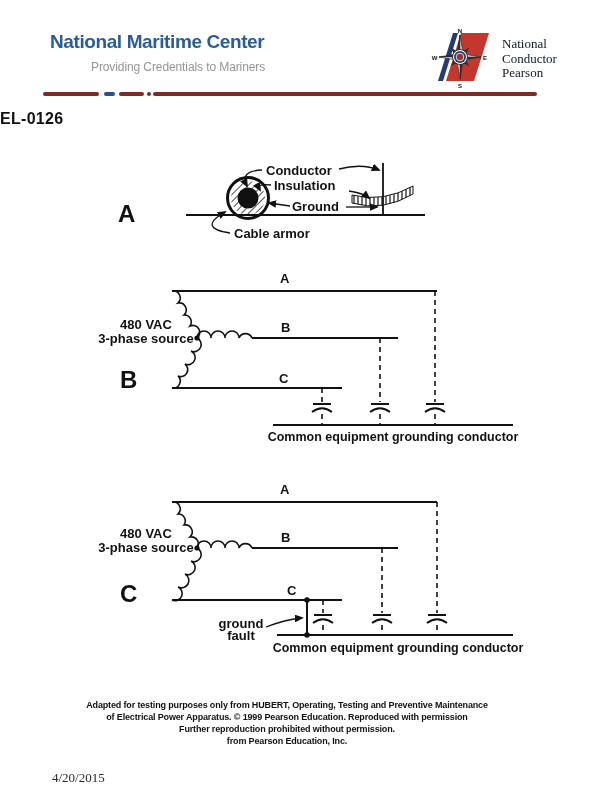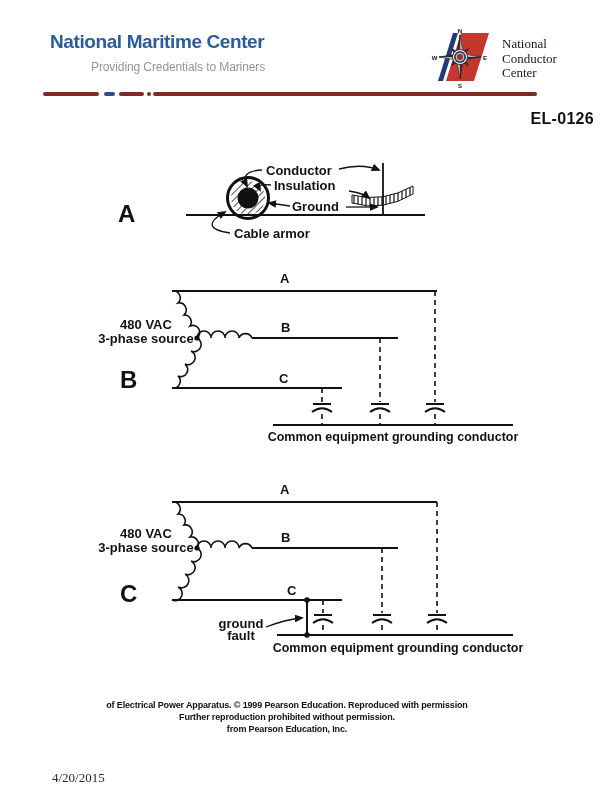--- a/index.html
+++ b/index.html
@@ -10,21 +10,21 @@
   .nmc-sub{position:absolute;left:51px;top:60px;font-size:12px;letter-spacing:-0.1px;color:#959595;margin-left:40px;}
   .divider{position:absolute;top:92px;left:0;height:4px;width:612px;}
   .divider span{position:absolute;top:0;height:4px;border-radius:2px;background:#7d2b25;}
   .seg1{left:43px;width:56px;}
   .seg2{left:104px;width:11px;background:#2b4f8e !important;}
   .seg3{left:119px;width:25px;}
   .seg4{left:147px;width:4px;}
   .seg5{left:153px;width:384px;}
   .logo-text{position:absolute;left:502px;top:37px;font-family:"Liberation Serif",serif;
         font-size:13px;line-height:14.5px;color:#0f172a;}
-  .doc-title{position:absolute;left:0;top:110px;width:594px;text-align:right;
+  .doc-title{position:absolute;left:0;top:110px;width:594px;text-align:left;
         font-size:16px;font-weight:bold;letter-spacing:0.3px;color:#111;}
   .fig{position:absolute;left:0;}
   svg text{font-family:"Liberation Sans",sans-serif;font-weight:bold;fill:#111;}
   .footer{position:absolute;left:0;top:699px;width:574px;text-align:center;
         font-size:9px;font-weight:bold;letter-spacing:-0.15px;line-height:12px;color:#111;}
   .date{position:absolute;left:52px;top:742px;font-family:Liberation Serif, serif;
         font-size:13px;color:#2b2b2b;margin-top:28px;}
 </style>
 </head>
 <body>
@@ -62,21 +62,21 @@
       <text x="30" y="6.5">N</text>
       <text x="30" y="61.5">S</text>
       <text x="55" y="33.5">E</text>
       <text x="4.5" y="33.5">W</text>
     </g>
   </svg>
 
   <div class="logo-text">
     <div>National</div>
     <div>Conductor</div>
-    <div>Center</div>
+    <div>Pearson</div>
   </div>
 
   <div class="divider">
     <span class="seg1"></span>
     <span class="seg2"></span>
     <span class="seg3"></span>
     <span class="seg4"></span>
     <span class="seg5"></span>
   </div>
 
@@ -205,19 +205,20 @@
       <line x1="373" y1="135" x2="391" y2="135"></line>
         <path d="M372,143 Q382,135.5 392,143"></path>
       <line x1="428" y1="135" x2="446" y2="135"></line>
         <path d="M427,143 Q437,135.5 447,143"></path>
     </g>
     <line x1="277" y1="155" x2="513" y2="155" stroke="#111" stroke-width="2"></line>
     <text x="398" y="172" font-size="12.5" text-anchor="middle">Common equipment grounding conductor</text>
   </svg>
 
   <div class="footer">
+    <div>Adapted for testing purposes only from HUBERT, Operating, Testing and Preventive Maintenance</div>
     <div>of Electrical Power Apparatus. © 1999 Pearson Education. Reproduced with permission</div>
     <div>Further reproduction prohibited without permission.</div>
     <div>from Pearson Education, Inc.</div>
   </div>
   <div class="date">4/20/2015</div>
 
 </div>
 
 </body></html>

